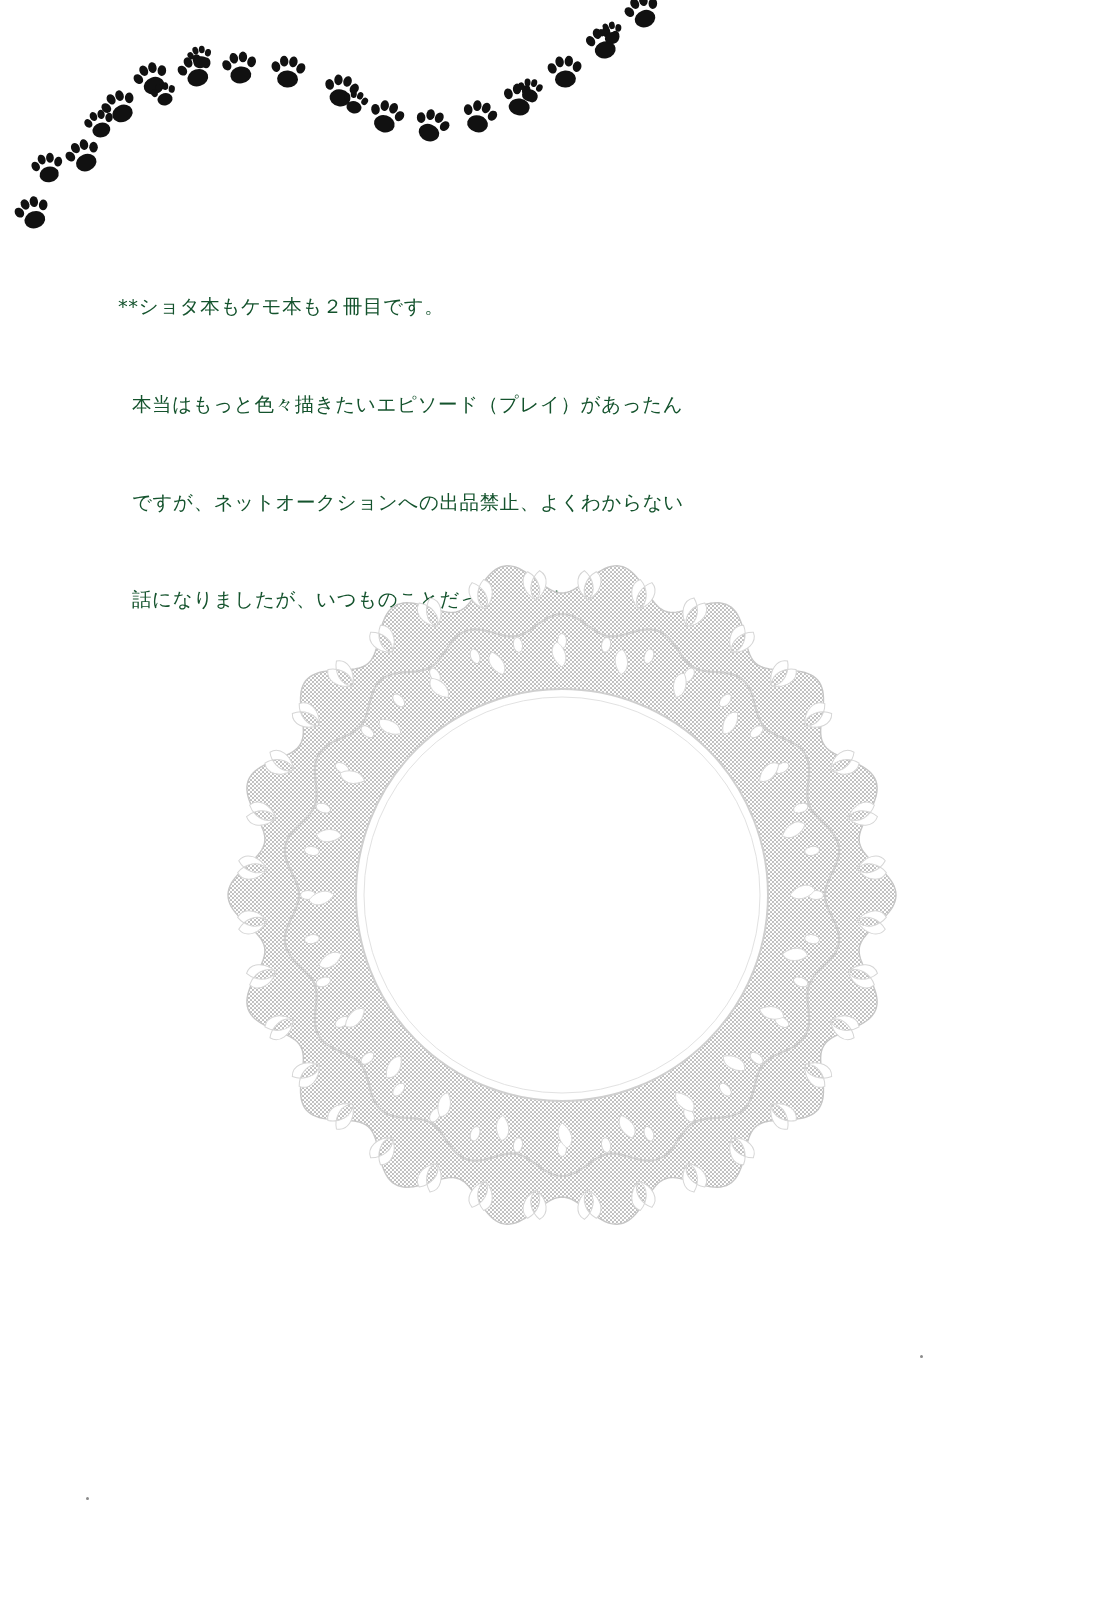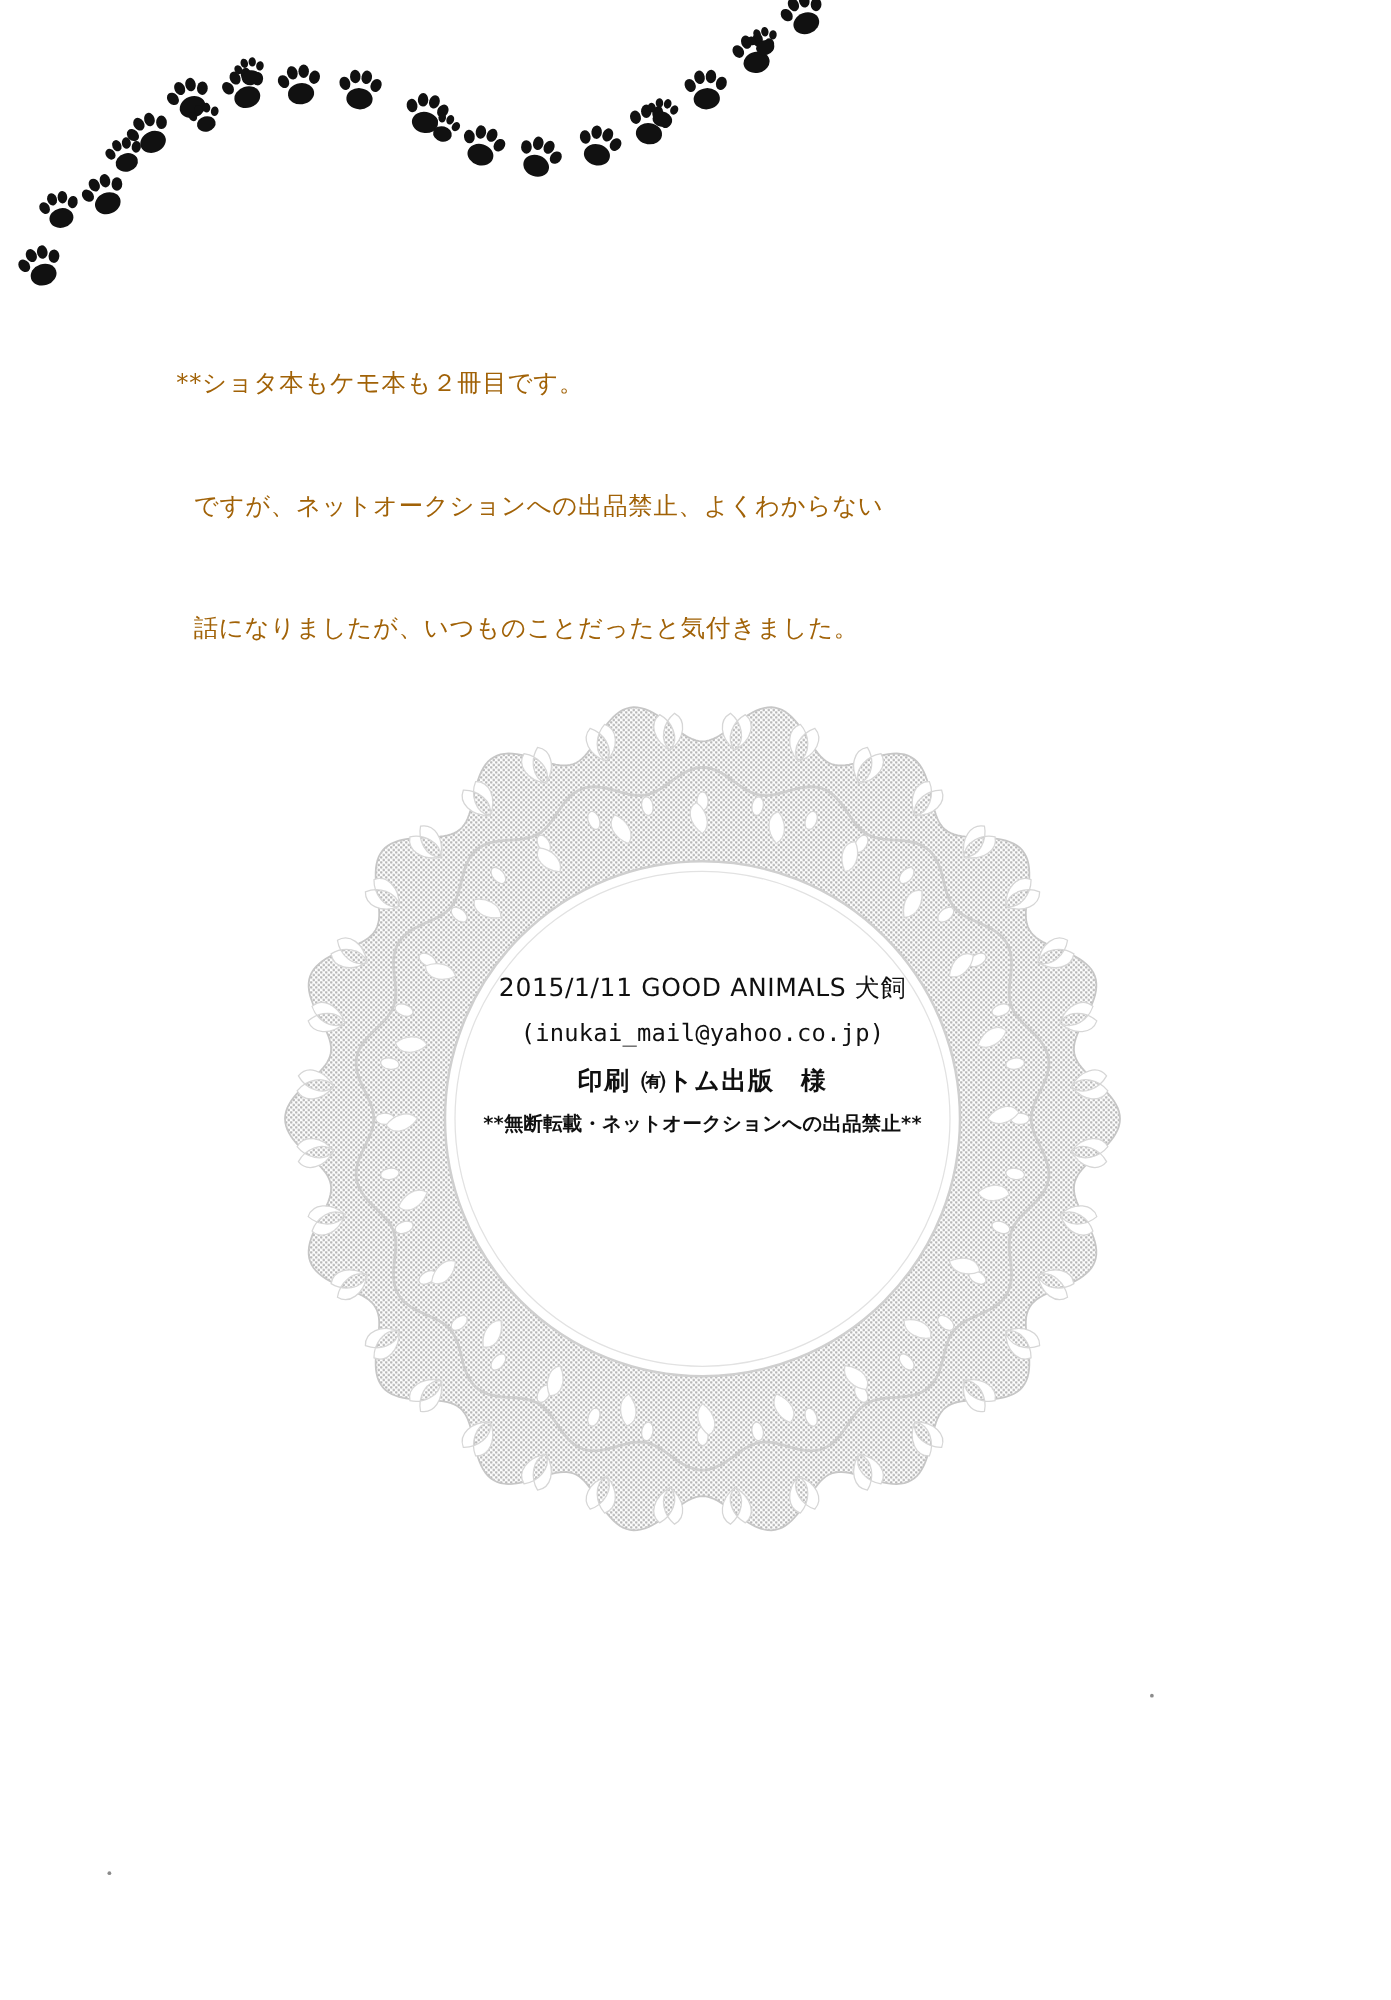--- a/index.html
+++ b/index.html
@@ -29,23 +29,22 @@
   
   #afterword {
     position: absolute;
     left: 118px;
     top: 226px;
     width: 760px;
     font-family: "DejaVu Sans", sans-serif;
     font-size: 19.5px;
     line-height: 1.67;
     letter-spacing: 0.6px;
-    color: #a16207;
+    color: #14532d;
     white-space: pre-wrap;
-    margin-left: 23px;
   }
   #afterword .line {
     display: block;
   }
   #afterword .line.indent {
     padding-left: 14px;
   }
 
   
   #colophon {
@@ -141,20 +140,21 @@
       <use xlink:href="#paw" transform="translate(530,91) rotate(6) scale(0.72)"></use>
       <use xlink:href="#paw" transform="translate(565,73) rotate(-4) scale(1)"></use>
       <use xlink:href="#paw" transform="translate(604,44) rotate(-12) scale(1)"></use>
       <use xlink:href="#paw" transform="translate(611,34) rotate(-16) scale(0.7)"></use>
       <use xlink:href="#paw" transform="translate(643,13) rotate(-20) scale(1)"></use>
     </g>
 </svg>
 
 <div id="afterword">
   <span class="line">**ショタ本もケモ本も２冊目です。</span>
+  <span class="line indent">本当はもっと色々描きたいエピソード（プレイ）があったん</span>
   <span class="line indent">ですが、ネットオークションへの出品禁止、よくわからない</span>
   <span class="line indent">話になりましたが、いつものことだったと気付きました。</span>
 </div>
 
 <div id="colophon">
 
   <svg id="doily-svg" viewBox="0 0 700 700" xmlns="http://www.w3.org/2000/svg" aria-hidden="true">
     <defs>
 
       <pattern id="dots" width="4" height="4" patternUnits="userSpaceOnUse">
@@ -275,22 +275,16 @@
         <path d="M0,0 C8,-11 20,-13 25,-5 C20,2 8,8 0,0 Z" fill="#ffffff" stroke="#d8d8d8" stroke-width="1" transform="translate(409.0,129.8) rotate(285)"></path>
         <path d="M0,0 C8,-11 20,-13 25,-5 C20,2 8,8 0,0 Z" fill="#ffffff" stroke="#d8d8d8" stroke-width="1" transform="translate(464.0,152.5) rotate(300.00000000000006)"></path>
         <path d="M0,0 C8,-11 20,-13 25,-5 C20,2 8,8 0,0 Z" fill="#ffffff" stroke="#d8d8d8" stroke-width="1" transform="translate(511.2,188.8) rotate(315)"></path>
         <path d="M0,0 C8,-11 20,-13 25,-5 C20,2 8,8 0,0 Z" fill="#ffffff" stroke="#d8d8d8" stroke-width="1" transform="translate(547.5,236.0) rotate(329.99999999999994)"></path>
         <path d="M0,0 C8,-11 20,-13 25,-5 C20,2 8,8 0,0 Z" fill="#ffffff" stroke="#d8d8d8" stroke-width="1" transform="translate(570.2,291.0) rotate(345)"></path>
         <circle cx="350" cy="350" r="206" fill="#ffffff" stroke="#cfcfcf" stroke-width="2"></circle>
         <circle cx="350" cy="350" r="198" fill="#ffffff" stroke="#e2e2e2" stroke-width="1"></circle>
       </g>
   </svg>
 
-  <div id="colophon-text">
-    <span class="col-line date">2015/1/11 GOOD ANIMALS 犬飼</span>
-    <span class="col-line mail">(inukai_mail@yahoo.co.jp)</span>
-    <span class="col-line printer">印刷 ㈲トム出版　様</span>
-    <span class="col-line notice">**無断転載・ネットオークションへの出品禁止**</span>
-  </div>
 </div>
 
 <div class="speck" style="left:920px;top:1355px;width:3px;height:3px;"></div>
 <div class="speck" style="left:86px;top:1497px;width:3px;height:3px;"></div>
 
 </body></html>

